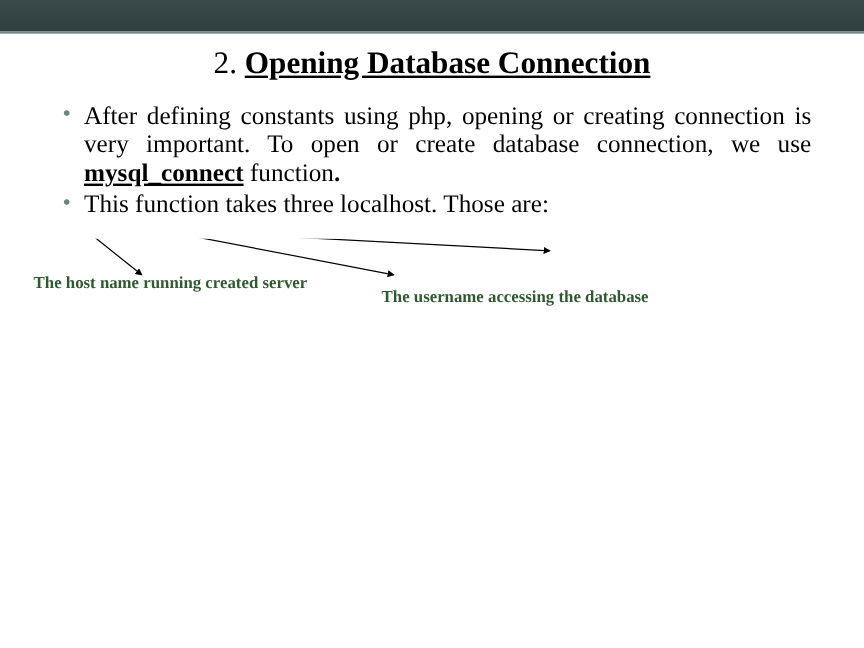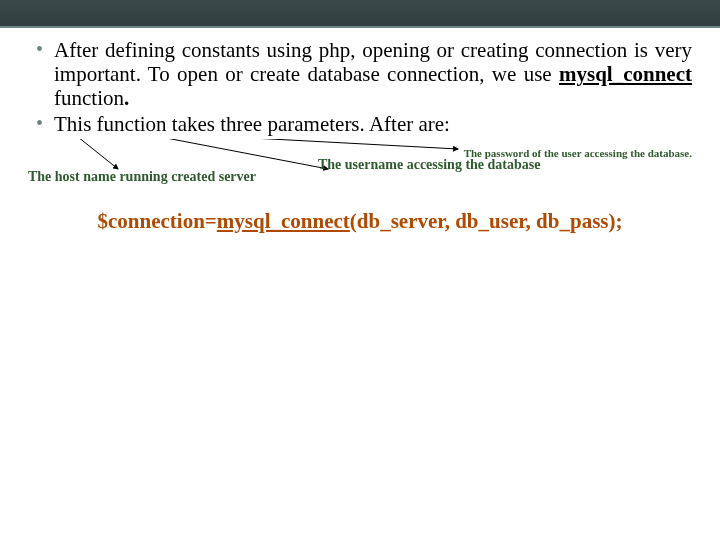--- a/index.html
+++ b/index.html
@@ -29,21 +29,21 @@
     margin: 0 0 6px 0;
   }
   .title .num {
     font-weight: normal;
   }
   .title .main {
     font-weight: bold;
     text-decoration: underline;
   }
   ul.bullets {
-    margin: 0;
+    margin: 16px;
     padding: 0 0 0 8px;
     list-style: none;
   }
   ul.bullets > li {
     position: relative;
     padding-left: 18px;
     font-size: 21px;
     line-height: 1.15;
     color: #000;
     text-align: justify;
@@ -76,21 +76,21 @@
   .ann-host {
     position: absolute;
     top: 30px;
     left: 0;
     font-size: 14px;
     color: #2f5a2f;
     font-weight: bold;
   }
   .ann-user {
     position: absolute;
-    top: 18px;
+    top: 42px;
     left: 290px;
     font-size: 14px;
     color: #2f5a2f;
     font-weight: bold;
   }
   svg.arrows {
     position: absolute;
     top: 0;
     left: 0;
     width: 680px;
@@ -115,47 +115,47 @@
   .code-line .args { color: #b04a00; font-weight: bold; }
   .code-line .eq { color: #b04a00; font-weight: bold; }
 </style>
 </head>
 <body>
 
 <div class="top-bar"></div>
 
 <div class="content">
 
+  <h1 class="title">
+    <span class="num">2.</span>
+    <span class="main">Opening Database Connection</span>
+  </h1>
 
   <ul class="bullets">
     <li class="b1">
       <span>After defining constants using php, opening or creating connection is very important. To open or create database connection, we use </span><span class="fn">mysql_connect</span><span> function</span><b>.</b>
     </li>
     <li>
-      <span>This function takes three parameters. After are:</span>
+      <span>This function takes three localhost. Those are:</span>
     </li>
   </ul>
 
   <div class="annotation-area">
     <svg class="arrows">
       <defs>
         <marker id="ah" markerWidth="6" markerHeight="6" refX="5" refY="3" orient="auto">
           <path d="M0,0 L6,3 L0,6 Z" fill="#000"></path>
         </marker>
       </defs>
 
       <line x1="50" y1="-2" x2="90" y2="30" stroke="#000" stroke-width="1" marker-end="url(#ah)"></line>
 
       <line x1="133" y1="-2" x2="300" y2="30" stroke="#000" stroke-width="1" marker-end="url(#ah)"></line>
 
       <line x1="205" y1="-2" x2="430" y2="10" stroke="#000" stroke-width="1" marker-end="url(#ah)"></line>
     </svg>
-    <div class="ann-pass">The password of the user accessing the database.</div>
     <div class="ann-host">The host name running created server</div>
     <div class="ann-user">The username accessing the database</div>
   </div>
 
 
-  <div class="code-line">
-    <span class="var">$connection</span><span class="eq">=</span><span class="fn">mysql_connect</span><span class="args">(db_server, db_user, db_pass);</span>
-  </div>
 
 </div>
 
 </body></html>

